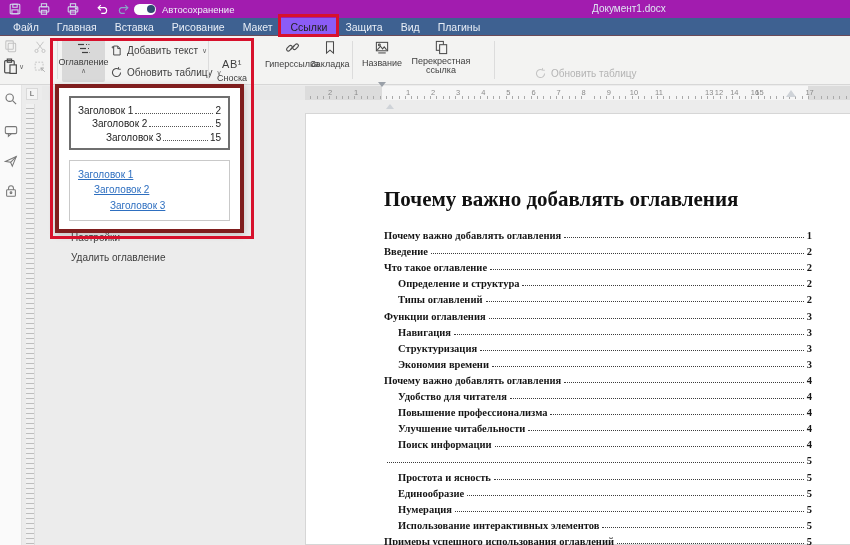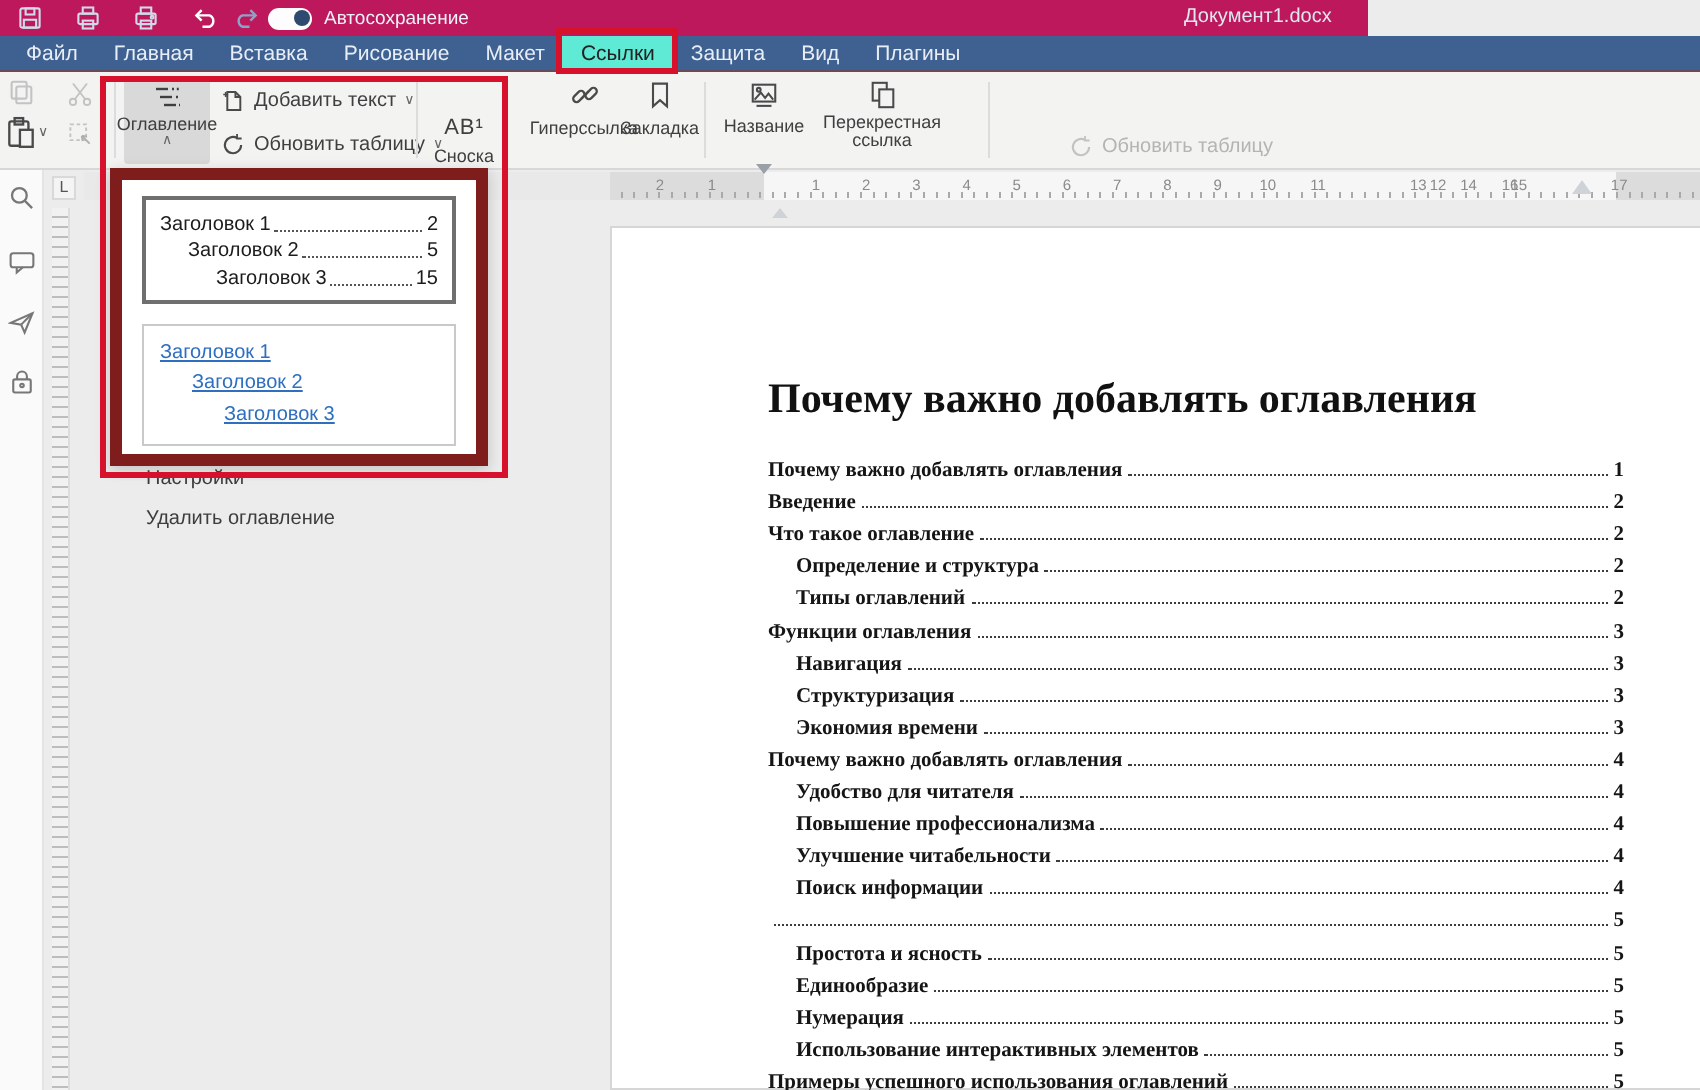--- a/index.html
+++ b/index.html
@@ -6,22 +6,22 @@
   html,body { width: 850px; height: 545px; }
   body {
     position: relative; overflow: hidden;
     font-family: "Liberation Sans", sans-serif;
     background: #ececec; color: #333;
   }
   svg { display: block; }
 
   
   .titlebar {
-    position: absolute; left: 0; top: 0; width: 684px; height: 18px;
-    background: #be185d;
+    position: absolute; left: 0; top: 0; width: 850px; height: 18px;
+    background: #a21caf;
   }
   .titlebar .qa { position: absolute; top: 2px; width: 14px; height: 14px; }
   .win-title {
     position: absolute; left: 592px; top: 3px; font-size: 10px; color: #dfe7f2;
     white-space: nowrap;
   }
   .toggle {
     position: absolute; left: 134px; top: 3.5px; width: 22px; height: 11px;
     background: #fdfdfd; border-radius: 6px;
   }
@@ -35,21 +35,21 @@
   .tabsbar {
     position: absolute; left: 0; top: 18px; width: 850px; height: 18px;
     background: #3e6191; border-bottom: 1px solid #6b4a58;
     display: flex; align-items: stretch; padding-left: 4px;
   }
   .tab {
     position: relative; display: flex; align-items: center;
     padding: 0 9px; font-size: 10.5px; color: #e8eef6; cursor: default;
     white-space: nowrap;
   }
-  .tab.active { background: #5eead4; color: #222; }
+  .tab.active { background: #8b5cf6; color: #222; }
   .tab-annot { display: none; }
   .tab.active .tab-annot {
     display: block; position: absolute; left: -3px; right: -3px; top: -4px; bottom: -2px;
     border: 3px solid #d7112c; pointer-events: none; z-index: 70;
   }
 
   
   .ribbon {
     position: absolute; left: 0; top: 36px; width: 850px; height: 49px;
     background: #f3f3f2; border-bottom: 1px solid #d7d7d7;
@@ -118,21 +118,21 @@
     font-family: "Liberation Serif", serif; font-weight: bold;
     font-size: 10.5px; color: #151515; white-space: nowrap;
   }
   .toc-row.level2 { padding-left: 14px; }
   .toc-lead { flex: 1; border-bottom: 1px dotted #3c3c3c; margin: 0 3px 3px 3px; min-width: 10px; }
   .toc-page { font-weight: bold; }
 
   
   .toc-panel {
     position: absolute; left: 55px; top: 84px; width: 189px; height: 149px;
-    background: #fff; border: 6px solid #7f1d1d; box-shadow: 0 2px 7px rgba(0,0,0,.18);
+    background: #fff; border: 4px solid #7f1d1d; box-shadow: 0 2px 7px rgba(0,0,0,.18);
     z-index: 40;
   }
   .card { margin: 8px 10px 0 10px; background: #fff; }
   .card1 { border: 2px solid #6f6f6f; padding: 4px 7px 5px 7px; }
   .card2 { border: 1px solid #c9c9c9; padding: 6px 8px 7px 8px; margin-top: 10px; }
   .tocprev-row { display: flex; align-items: flex-end; font-size: 10px; color: #1c1c1c; height: 13.5px; }
   .tocprev-row:nth-of-type(2) { margin-left: 14px; }
   .tocprev-row:nth-of-type(3) { margin-left: 28px; }
   .tocprev-lead { flex: 1; border-bottom: 1px dotted #555; margin: 0 2px 2px 2px; }
   .toclink { display: block; font-size: 10px; color: #2e6fc0; text-decoration: underline; line-height: 15.5px; width: max-content; }

